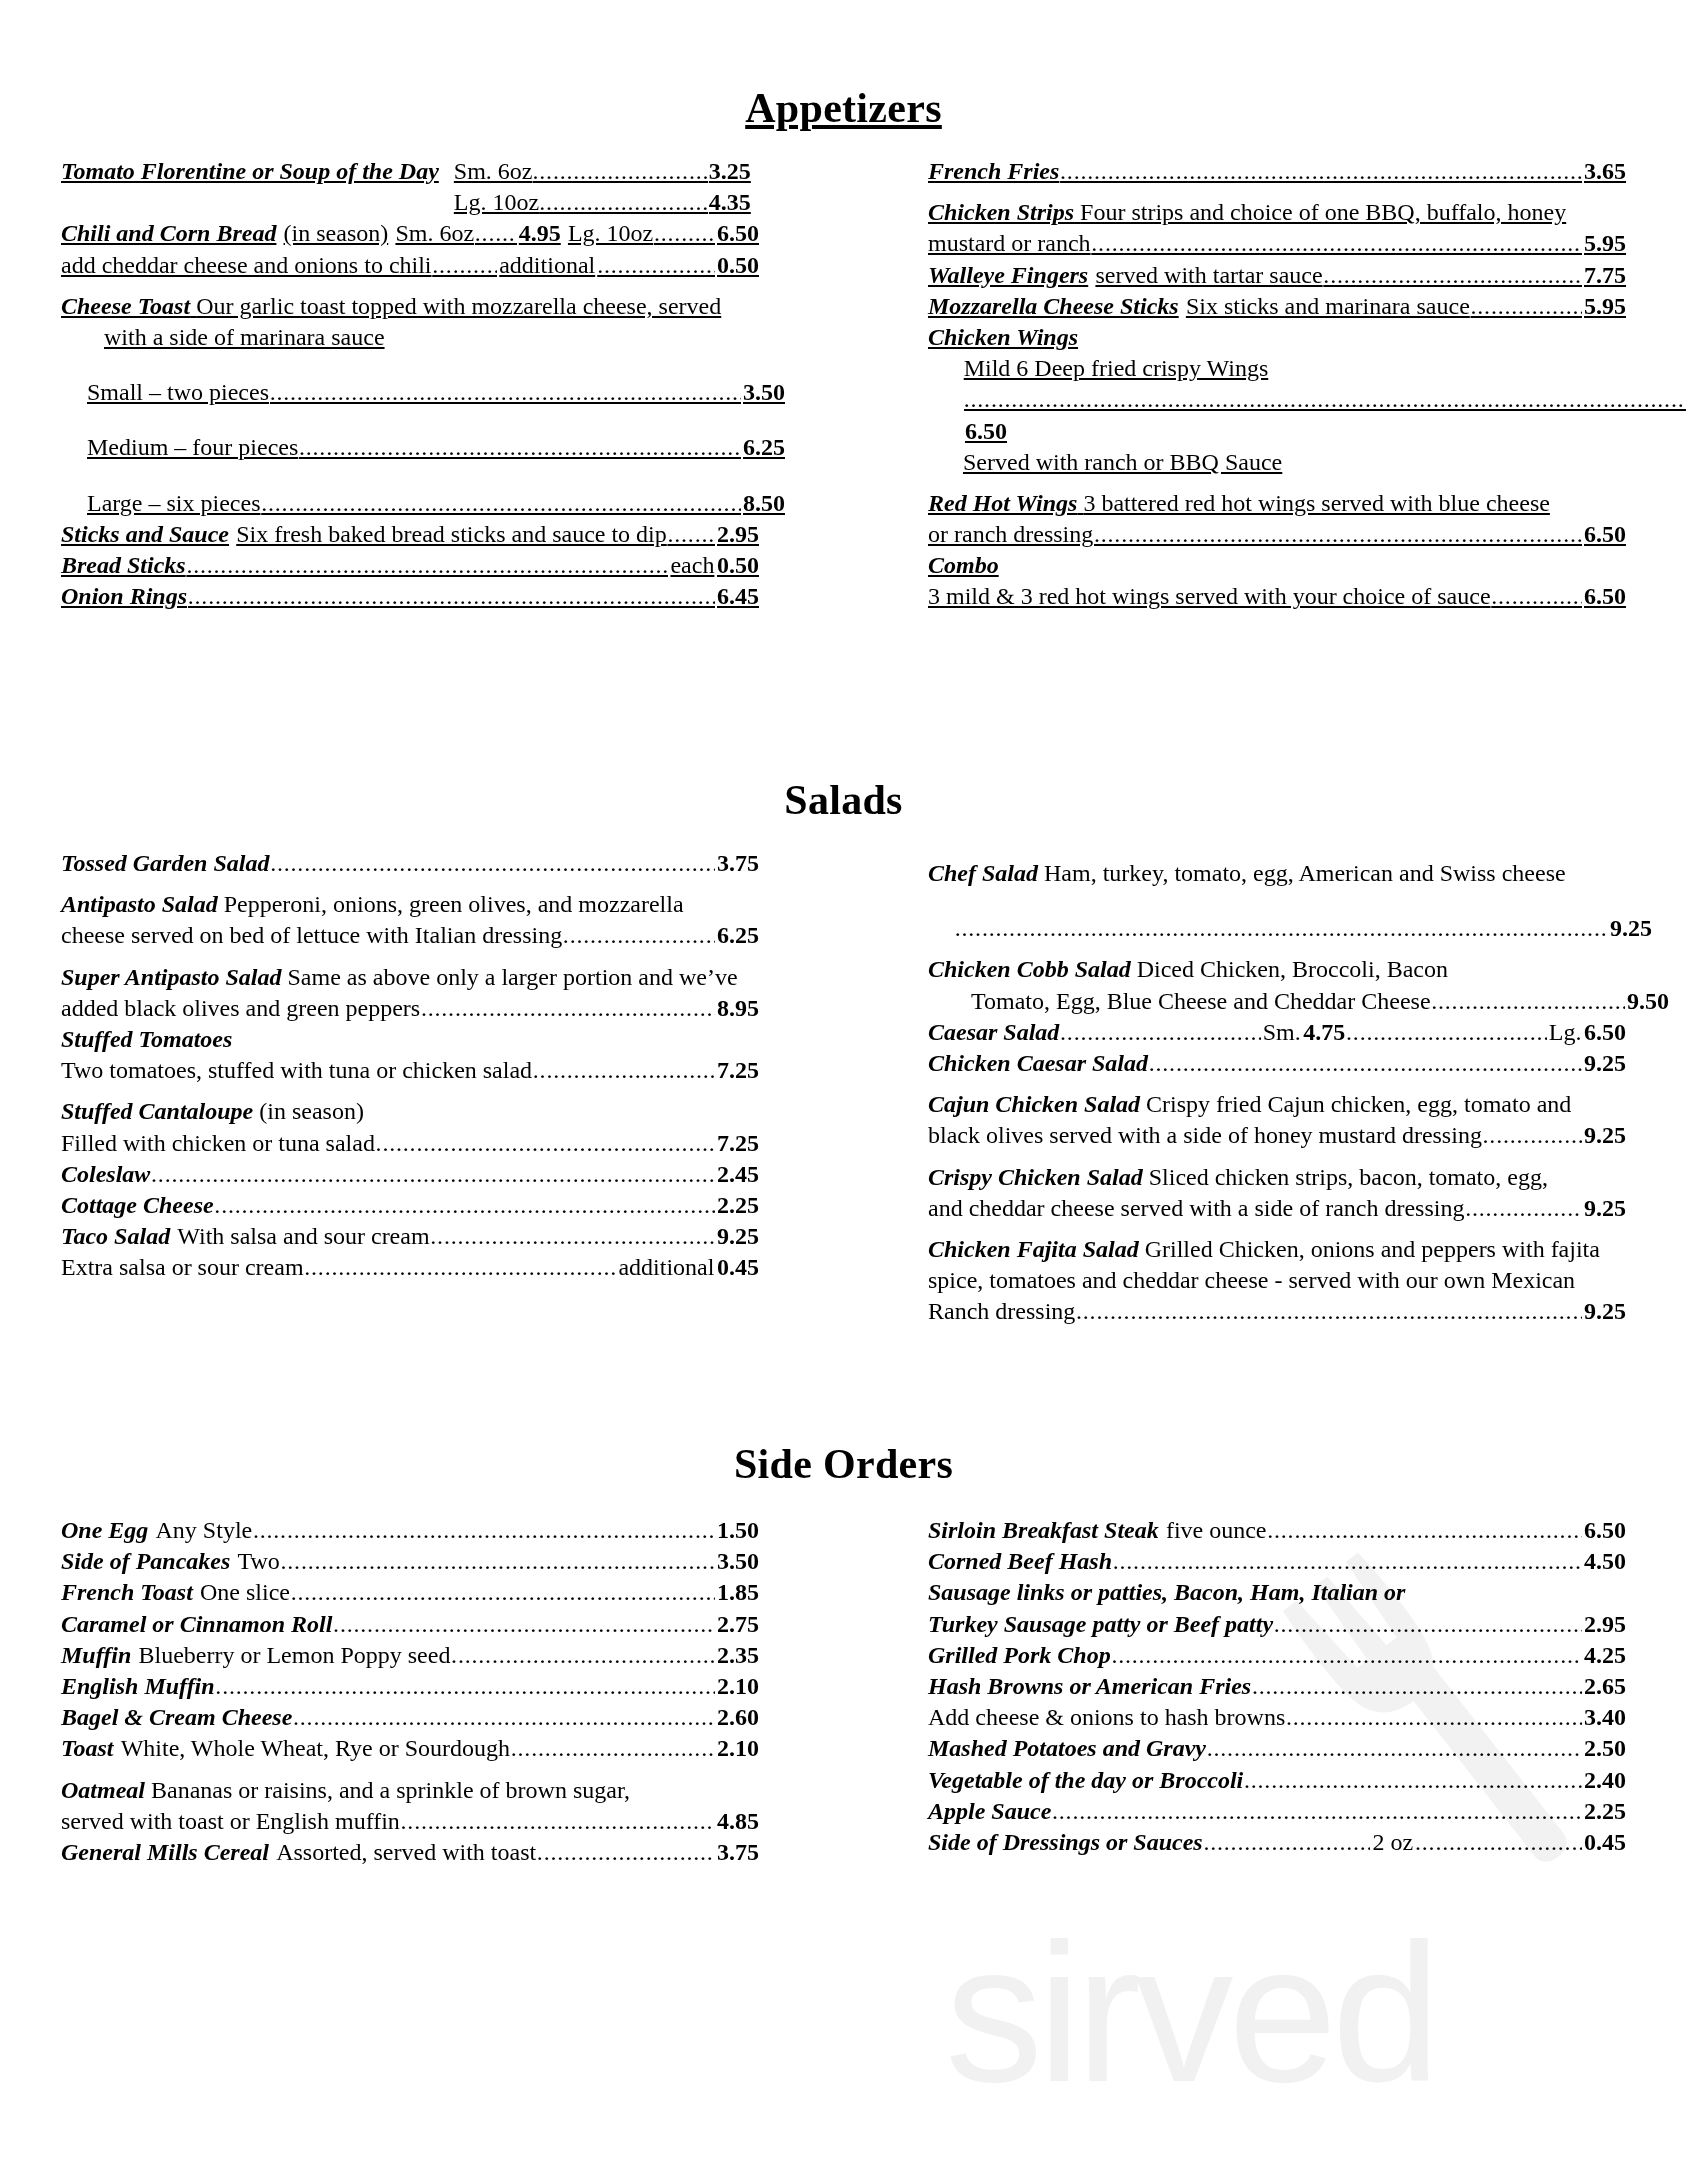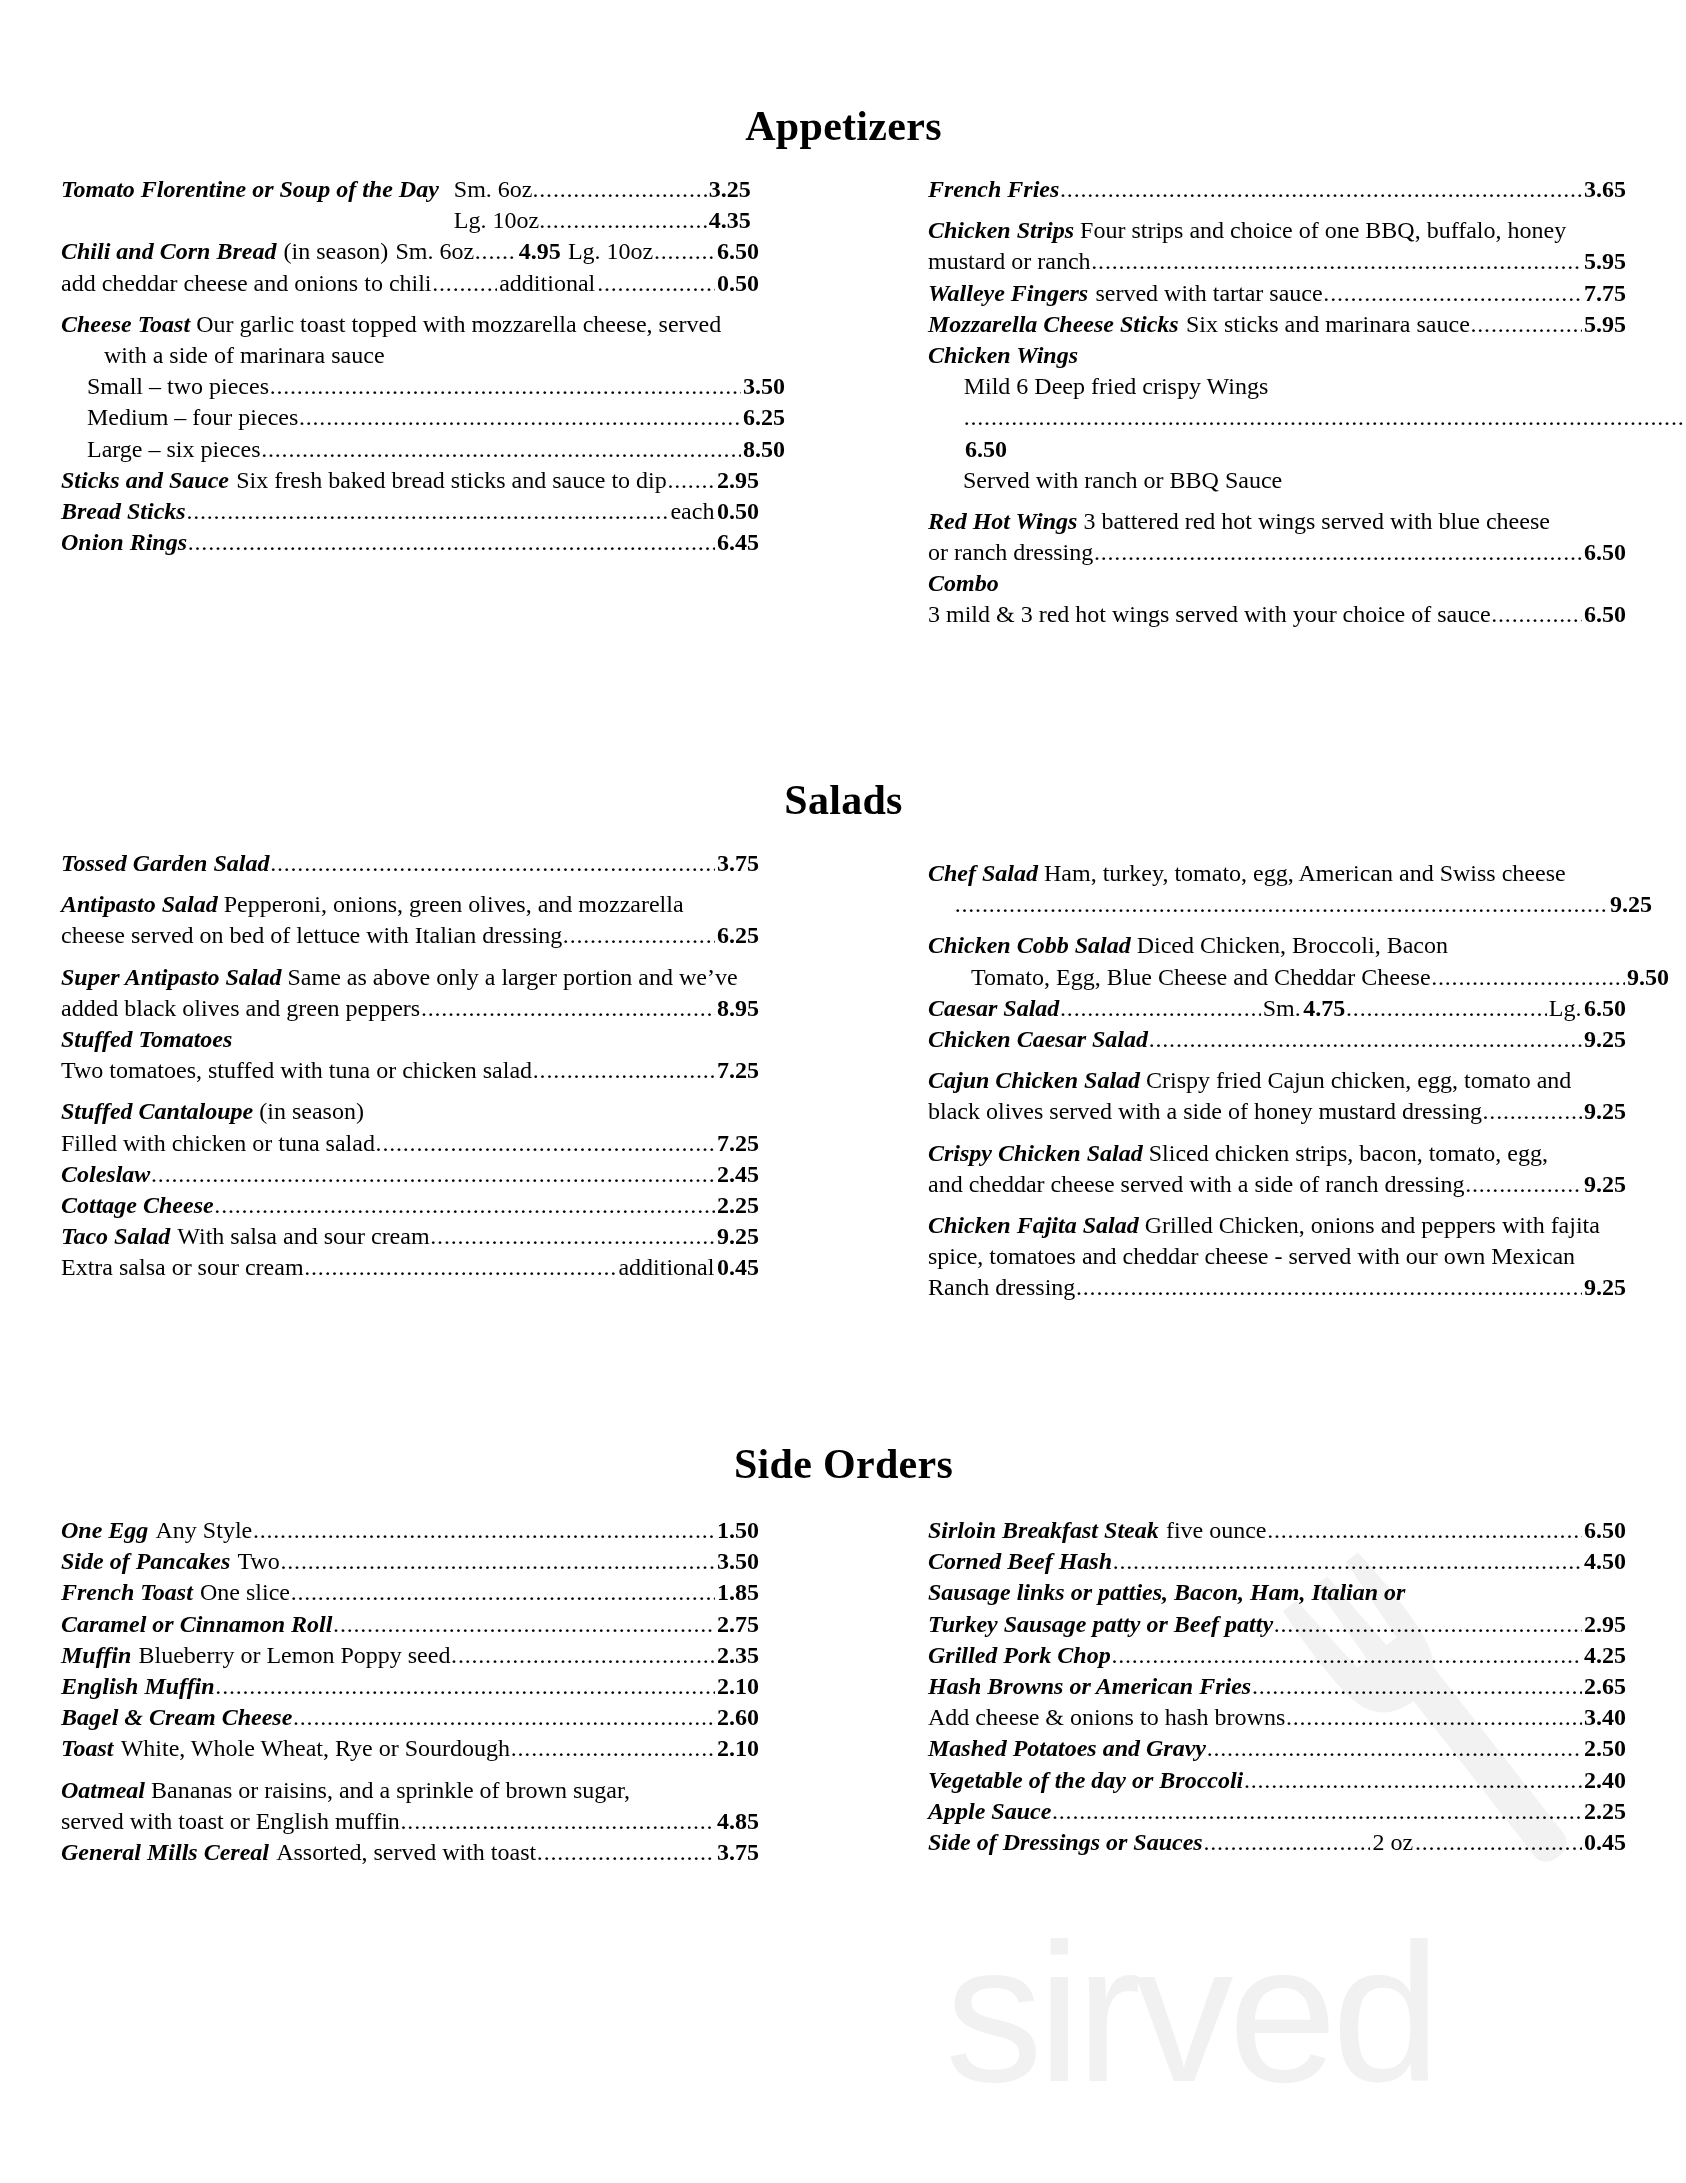--- a/index.html
+++ b/index.html
@@ -133,21 +133,21 @@
   .head-only {
     font-size: 24px;
     line-height: 1.30;
     font-weight: bold;
     font-style: italic;
   }
   .plain {
     font-size: 24px;
     line-height: 1.30;
   }
-  .indent1 { padding-left: 26px; }
+  .indent1 { padding-left: 26px; margin-top: 24px; }
   .indent2 { padding-left: 35px; flex-direction: column; }
   .indent3 { padding-left: 43px; }
 
   
   .stack-row {
     display: flex;
     align-items: baseline;
     font-size: 24px;
     line-height: 1.30;
     white-space: nowrap;
@@ -174,21 +174,21 @@
 <div class="page">
 
   <svg id="watermark-fork" viewBox="0 0 200 200" aria-hidden="true">
     <g transform="rotate(-38 100 100)" fill="#f2f2f2">
       <rect x="92" y="58" width="17" height="122" rx="7"></rect>
       <path d="M70 12 c0,0 -4,44 2,58 c4,9 12,12 20,12 c8,0 16,-3 20,-12 c6,-14 2,-58 2,-58 l-7,0 l-3,42 l-6,0 l-2,-42 l-7,0 l-2,42 l-6,0 l-3,-42 z"></path>
     </g>
   </svg>
   <div id="watermark-wordmark">sirved</div>
 
-  <div class="section" style="top:102px;">
+  <div class="section" style="top:84px;text-decoration:underline;">
     <h1 class="section-title">Appetizers</h1>
 
     <div class="cols" style="margin-top:24px;">
 
       <div class="col">
 
         <div class="soup-wrap">
           <span class="nm">Tomato Florentine or Soup of the Day</span>
           <div class="soup-right">
             <div class="stack-row">

